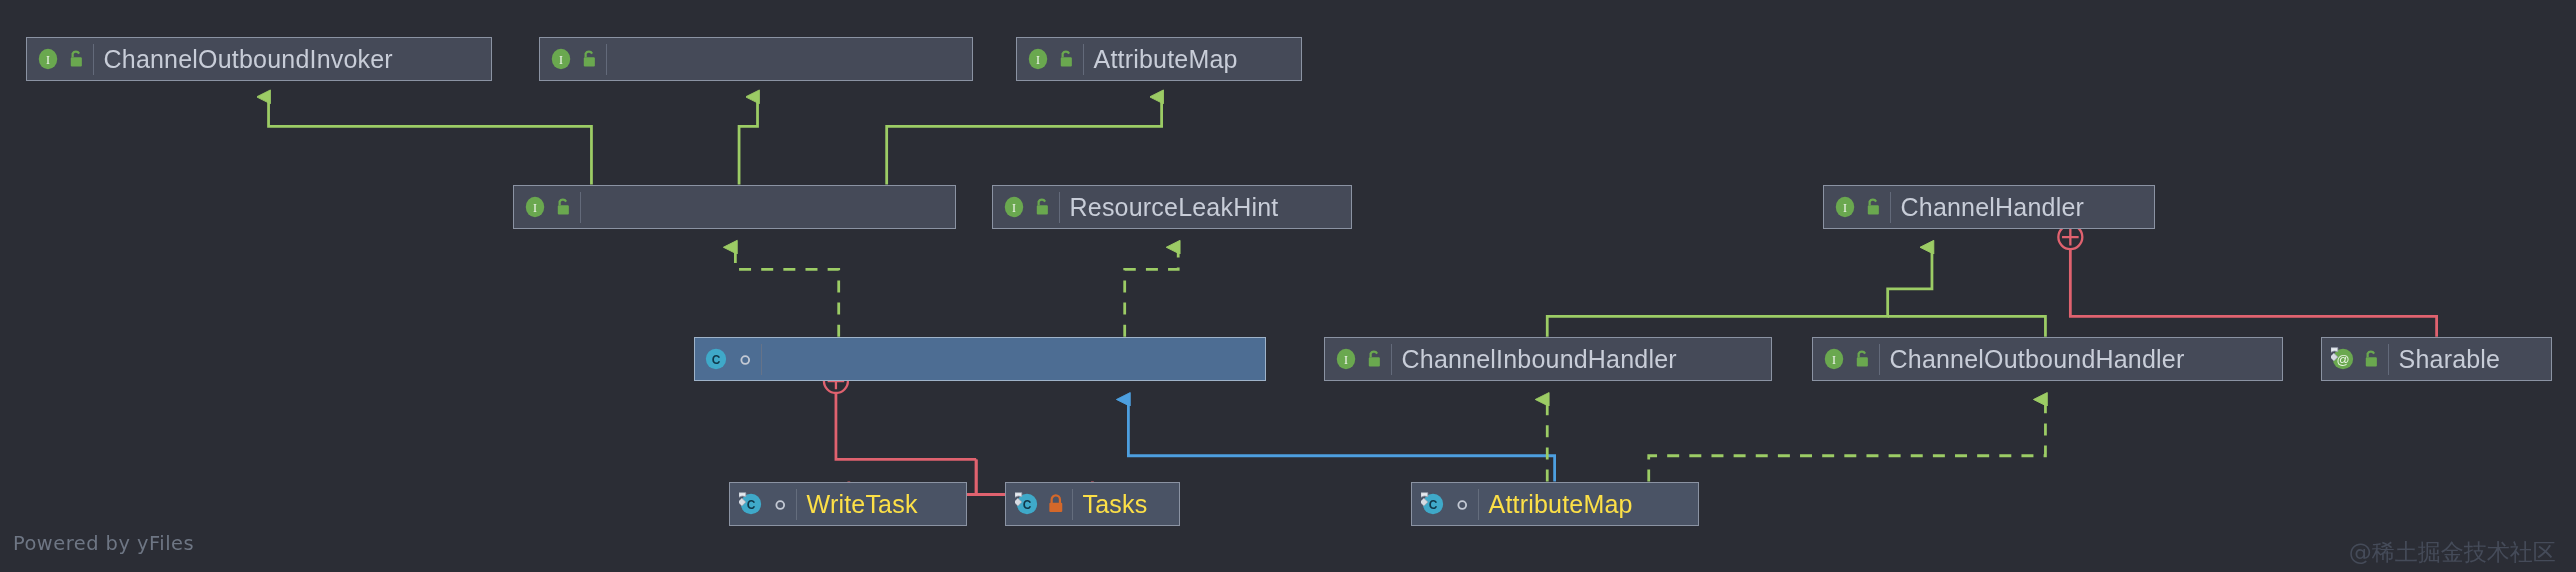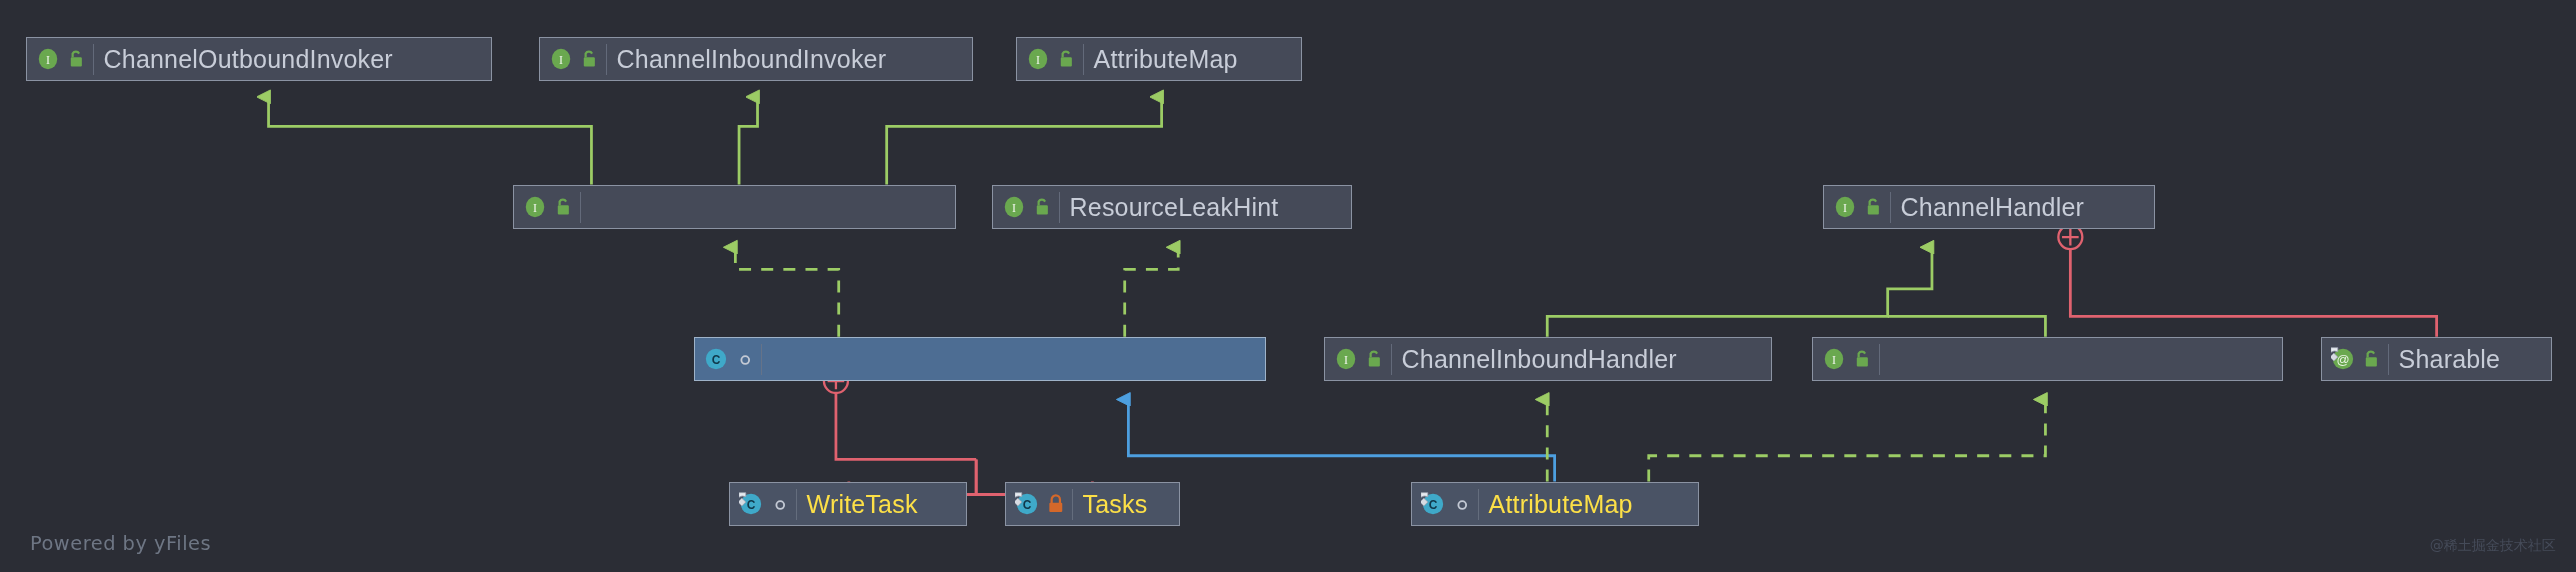--- a/index.html
+++ b/index.html
@@ -32,27 +32,27 @@
   }
   .node.cls .label{color:#fde047;}
   .node.cls{background:#4a5365;}
   .node.selected{background:#4d6d93;border-color:#9fb3c9;}
   .node.selected .label{color:#a8cdf0;}
 
   .icn{flex:0 0 auto;display:inline-block;position:relative;}
   .icn svg{display:block;}
 
   .wm-yfiles{
-    position:absolute;left:30px;top:532px;
+    position:absolute;left:13px;top:532px;
     font-size:19.4px;color:#6e7684;font-family:"DejaVu Sans",sans-serif;
     letter-spacing:0.5px;
   }
   .wm-community{
     position:absolute;right:20.3px;top:537px;
-    font-size:14px;color:#454b59;
+    font-size:23px;color:#454b59;
     font-family:"DejaVu Sans",sans-serif;
   }
 </style>
 </head>
 <body>
 
 <div id="canvas">
 
   <svg id="edges" viewBox="0 0 2790 620" xmlns="http://www.w3.org/2000/svg">
     <defs>
@@ -138,21 +138,20 @@
             <text x="13" y="18.5" font-family="Liberation Serif,serif" font-size="13" fill="#f2f7ee" text-anchor="middle">I</text>
           </svg>
         </span>
         <span class="icn" style="margin-left: 7.4px;">
           <svg width="18.5" height="20.3" viewBox="0 0 20 22">
             <path d="M5 9 L5 5 A4 4 0 0 1 12 5" fill="none" stroke="#6aa84f" stroke-width="2.4"></path>
             <rect x="3" y="9" width="12" height="10" rx="1.2" fill="#6aa84f"></rect>
           </svg>
         </span>
         <span class="sep"></span>
-        <span class="label">ChannelInboundInvoker</span>
       </div>
       <div class="node " style="left: 1016px; top: 37px; width: 286px;">
         <span class="icn">
           <svg width="24" height="24" viewBox="0 0 26 26">
             <ellipse cx="13" cy="13" rx="10" ry="11" fill="#6aa84f"></ellipse>
             <text x="13" y="18.5" font-family="Liberation Serif,serif" font-size="13" fill="#f2f7ee" text-anchor="middle">I</text>
           </svg>
         </span>
         <span class="icn" style="margin-left: 7.4px;">
           <svg width="18.5" height="20.3" viewBox="0 0 20 22">
@@ -247,20 +246,21 @@
             <text x="13" y="18.5" font-family="Liberation Serif,serif" font-size="13" fill="#f2f7ee" text-anchor="middle">I</text>
           </svg>
         </span>
         <span class="icn" style="margin-left: 7.4px;">
           <svg width="18.5" height="20.3" viewBox="0 0 20 22">
             <path d="M5 9 L5 5 A4 4 0 0 1 12 5" fill="none" stroke="#6aa84f" stroke-width="2.4"></path>
             <rect x="3" y="9" width="12" height="10" rx="1.2" fill="#6aa84f"></rect>
           </svg>
         </span>
         <span class="sep"></span>
+        <span class="label">ChannelOutboundHandler</span>
       </div>
       <div class="node " style="left: 2321px; top: 337px; width: 231px;">
         <span class="icn">
           <svg width="24" height="24" viewBox="0 0 26 26">
             <circle cx="13" cy="13" r="11" fill="#6aa84f"></circle>
             <text x="13" y="18" font-family="Liberation Sans,sans-serif" font-size="14" fill="#eaf4e4" text-anchor="middle">@</text>
             <g transform="translate(-2,-1) scale(0.85)">
               <path d="M1 14 L6 9 L11 14 L6 19 Z" fill="#d7dbe2" stroke="#9aa2b0" stroke-width="1"></path>
               <path d="M2 2 L11 2 L11 7 Q6 5 2 8 Z" fill="#e6eaf0" stroke="#9aa2b0" stroke-width="1"></path>
             </g>

